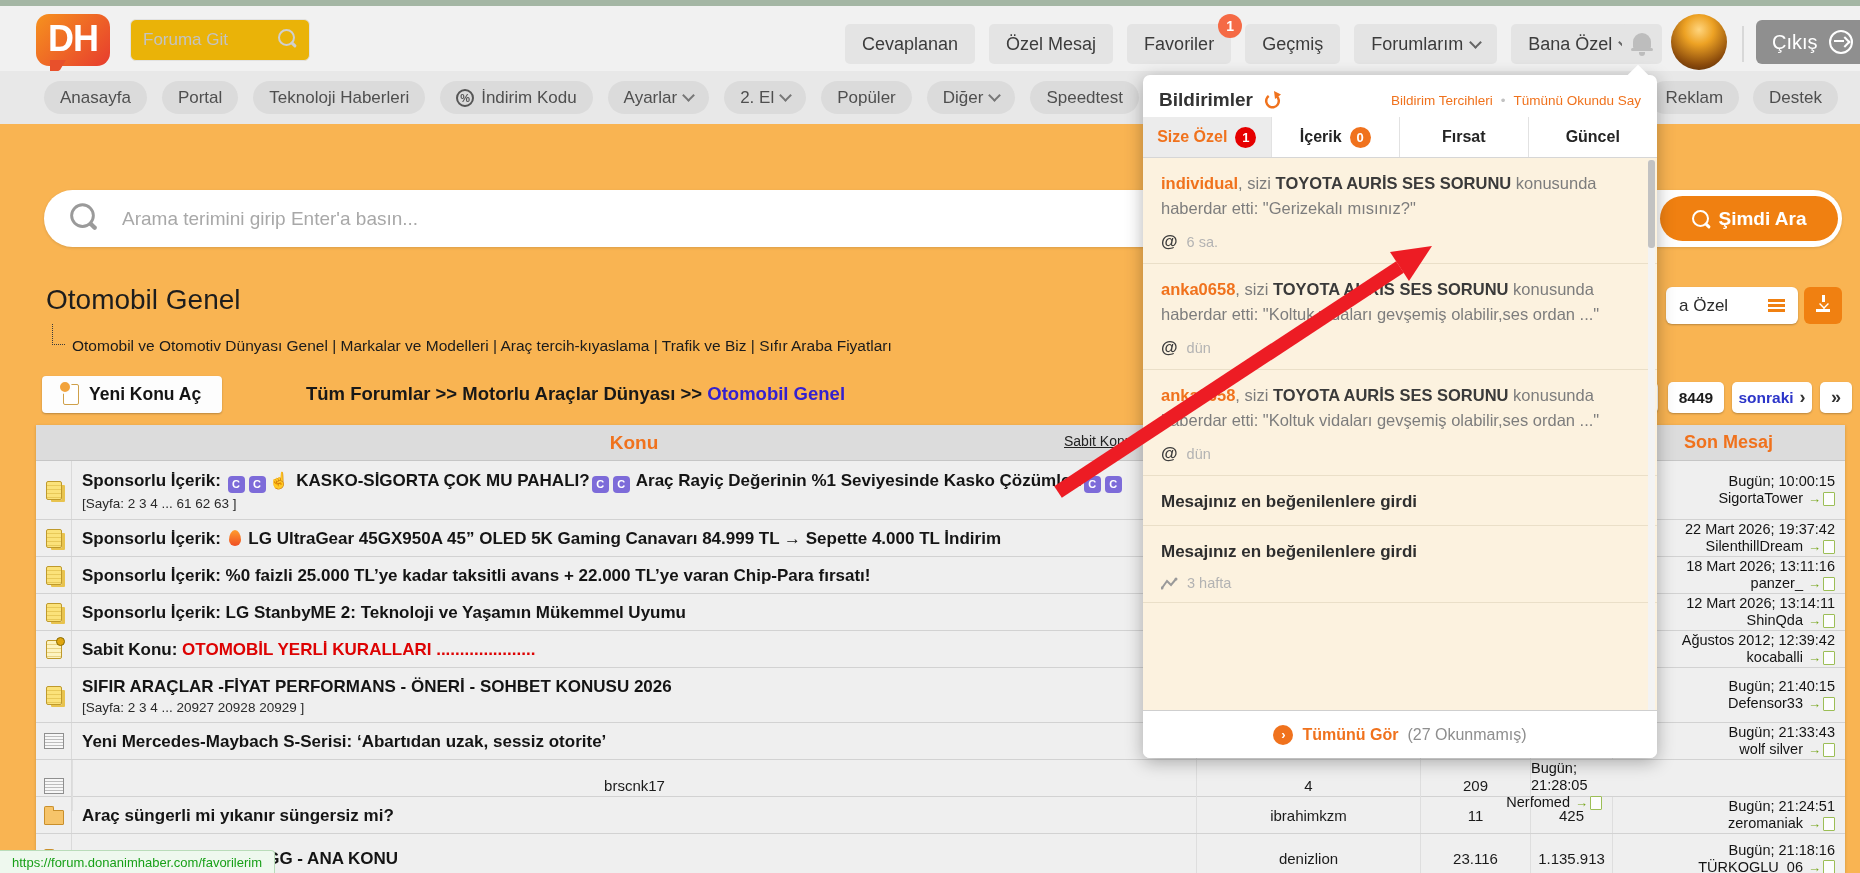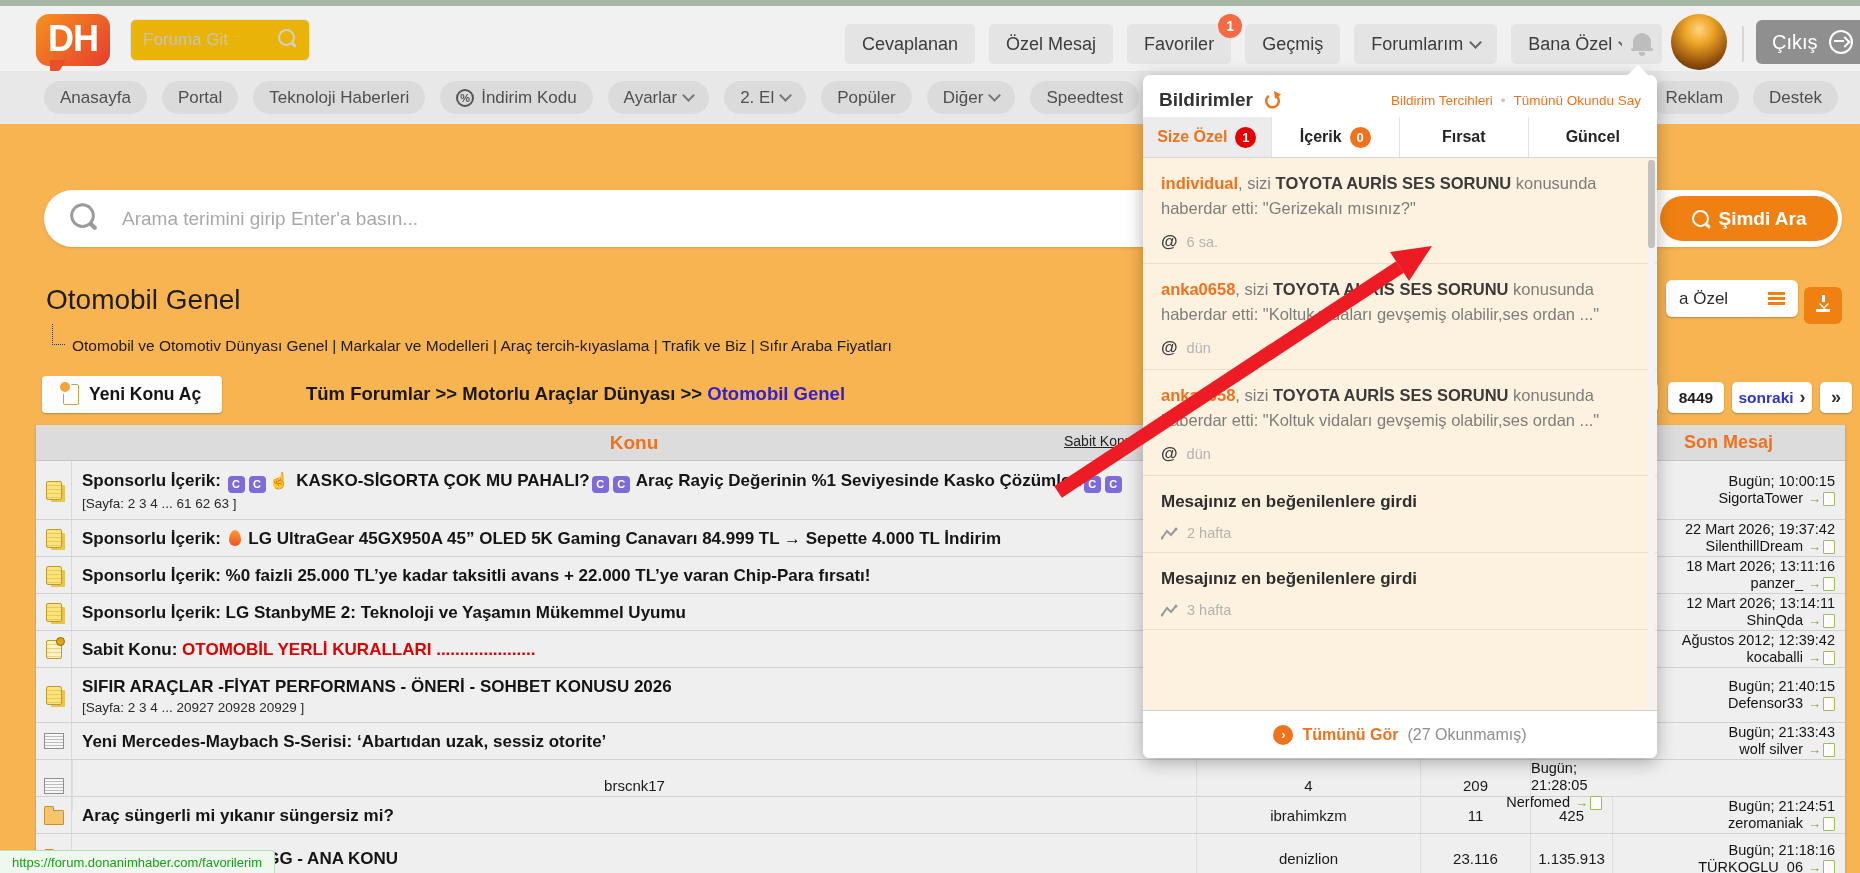--- a/index.html
+++ b/index.html
@@ -82,21 +82,21 @@
 
   
   .pill{position:absolute;top:382px;height:31px;background:#fff;border-radius:5px;
     box-shadow:0 1px 2px rgba(0,0,0,.25);display:flex;align-items:center;justify-content:center;
     font-weight:bold;font-size:15.5px;color:#1c1c1c;cursor:pointer;z-index:5;}
   .pill-dots{left:1630px;width:28px;z-index:2;}
   .pill-page{left:1668px;width:56px;}
   .pill-next{left:1732px;width:80px;color:#2c35c9;gap:6px;align-items:center;}
   .pill-next .arr{color:#333;font-size:18px;}
   .pill-last{left:1820px;width:32px;font-size:18px;color:#333;}
-  .filter-pill{position:absolute;left:1666px;top:280px;width:132px;height:37px;background:#fff;border-radius:6px;
+  .filter-pill{position:absolute;left:1666px;top:287px;width:132px;height:37px;background:#fff;border-radius:6px;
     box-shadow:0 1px 2px rgba(0,0,0,.25);display:flex;align-items:center;justify-content:space-between;
     padding:0 13px;font-size:17px;color:#2c2c2c;z-index:5;box-sizing:border-box;cursor:pointer;}
   .hamb{width:17px;height:13px;background:repeating-linear-gradient(to bottom,#f08011 0 3px,transparent 3px 5px);}
   .dl-pill{position:absolute;left:1804px;top:287px;width:38px;height:37px;background:#f08011;border-radius:6px;
     z-index:5;cursor:pointer;}
   .dl-ico{position:absolute;left:12px;top:8px;width:14px;height:14px;border-bottom:3px solid #fff;}
   .dl-ico::before{content:"";position:absolute;left:6px;top:0;width:2.5px;height:7px;background:#fff;}
   .dl-ico::after{content:"";position:absolute;left:3px;top:4px;width:8px;height:8px;
     border-bottom:2.5px solid #fff;border-right:2.5px solid #fff;transform:rotate(45deg) scale(.7);}
 
@@ -570,30 +570,20 @@
         </div>
         <div class="nitem">
           <div class="ntext"><span class="nuser">anka0658</span><span>, sizi </span><span class="ntopic">TOYOTA AURİS SES SORUNU</span><span> konusunda haberdar etti: "Koltuk vidaları gevşemiş olabilir,ses ordan ..."</span></div>
           <div class="nmeta">
             <span class="at-ic">@</span>
             <span>dün</span>
           </div>
         </div>
         <div class="nitem">
           <div class="ntext"><span class="nmsg">Mesajınız en beğenilenlere girdi</span></div>
-          <div class="nmeta">
-            <span class="trend-ic">
-              <svg width="17" height="13" viewBox="0 0 17 13">
-                <polyline points="1,11 6,4 10,8 15,2" fill="none" stroke="#9a9a9a" stroke-width="2"></polyline>
-                <circle cx="1" cy="11" r="1.5" fill="#9a9a9a"></circle>
-                <circle cx="15" cy="2" r="1.5" fill="#9a9a9a"></circle>
-              </svg>
-            </span>
-            <span>2 hafta</span>
-          </div>
         </div>
         <div class="nitem">
           <div class="ntext"><span class="nmsg">Mesajınız en beğenilenlere girdi</span></div>
           <div class="nmeta">
             <span class="trend-ic">
               <svg width="17" height="13" viewBox="0 0 17 13">
                 <polyline points="1,11 6,4 10,8 15,2" fill="none" stroke="#9a9a9a" stroke-width="2"></polyline>
                 <circle cx="1" cy="11" r="1.5" fill="#9a9a9a"></circle>
                 <circle cx="15" cy="2" r="1.5" fill="#9a9a9a"></circle>
               </svg>

